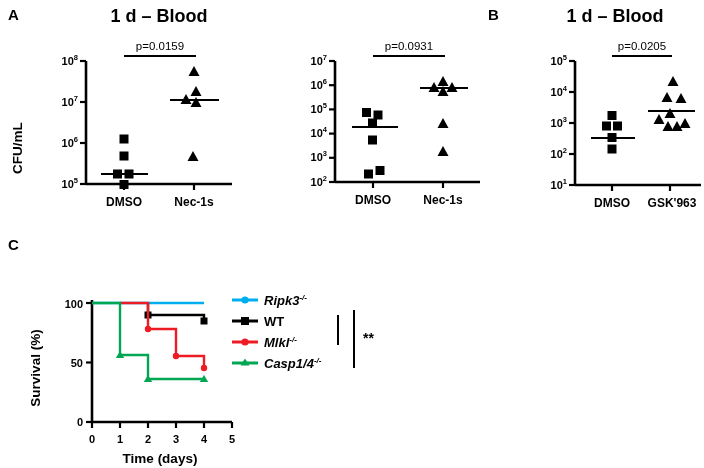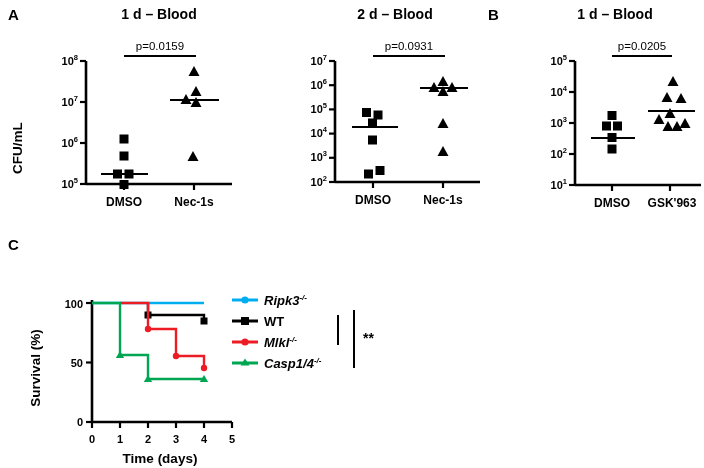--- a/index.html
+++ b/index.html
@@ -6,21 +6,21 @@
   body{
     width:704px;height:468px;background:#ffffff;
     font-family:"Liberation Sans", sans-serif;
     color:#000;overflow:hidden;position:relative;
   }
   .fig{position:absolute;left:0;top:0;width:704px;height:468px;}
   .panel-letter{
     position:absolute;font-weight:bold;font-size:15px;letter-spacing:0;
   }
   .panel-title{
-    position:absolute;font-weight:bold;font-size:14px;text-align:center;
+    position:absolute;font-weight:bold;font-size:18px;text-align:center;
     white-space:nowrap;
   }
   .plot{position:absolute;}
   svg{display:block;overflow:visible;}
   .tick-lab{font-family:"Liberation Sans", sans-serif;font-weight:bold;font-size:11px;fill:#000;}
   .tick-sup{font-family:"Liberation Sans", sans-serif;font-weight:bold;font-size:7.5px;fill:#000;}
   .cat-lab{font-family:"Liberation Sans", sans-serif;font-weight:bold;font-size:12px;fill:#000;}
   .pval{font-family:"Liberation Sans", sans-serif;font-size:11.5px;fill:#000;}
   .axtitle{font-family:"Liberation Sans", sans-serif;font-weight:bold;font-size:13.5px;fill:#000;}
   .legend-lab{font-family:"Liberation Sans", sans-serif;font-weight:bold;font-size:13px;fill:#000;}
@@ -29,21 +29,20 @@
   .stars{font-family:"Liberation Sans", sans-serif;font-weight:bold;font-size:14px;fill:#000;}
 </style>
 </head>
 <body>
 
 <div class="fig">
 
   <div class="panel-letter" style="left:8px;top:6px;">A</div>
   <div class="panel-title" style="left:64px;top:6px;width:190px;">1 d – Blood</div>
 
-  <div class="panel-title" style="left:300px;top:6px;width:190px;">2 d – Blood</div>
 
   <div class="panel-letter" style="left:488px;top:6px;">B</div>
   <div class="panel-title" style="left:530px;top:6px;width:170px;">1 d – Blood</div>
 
   <div class="panel-letter" style="left:8px;top:236px;">C</div>
 
   <div class="plot" style="left:0px;top:38px;">
     <svg width="260" height="175" viewBox="0 0 260 175">
 
       <text class="axtitle" x="22" y="110" transform="rotate(-90 22 110)" text-anchor="middle">CFU/mL</text>

